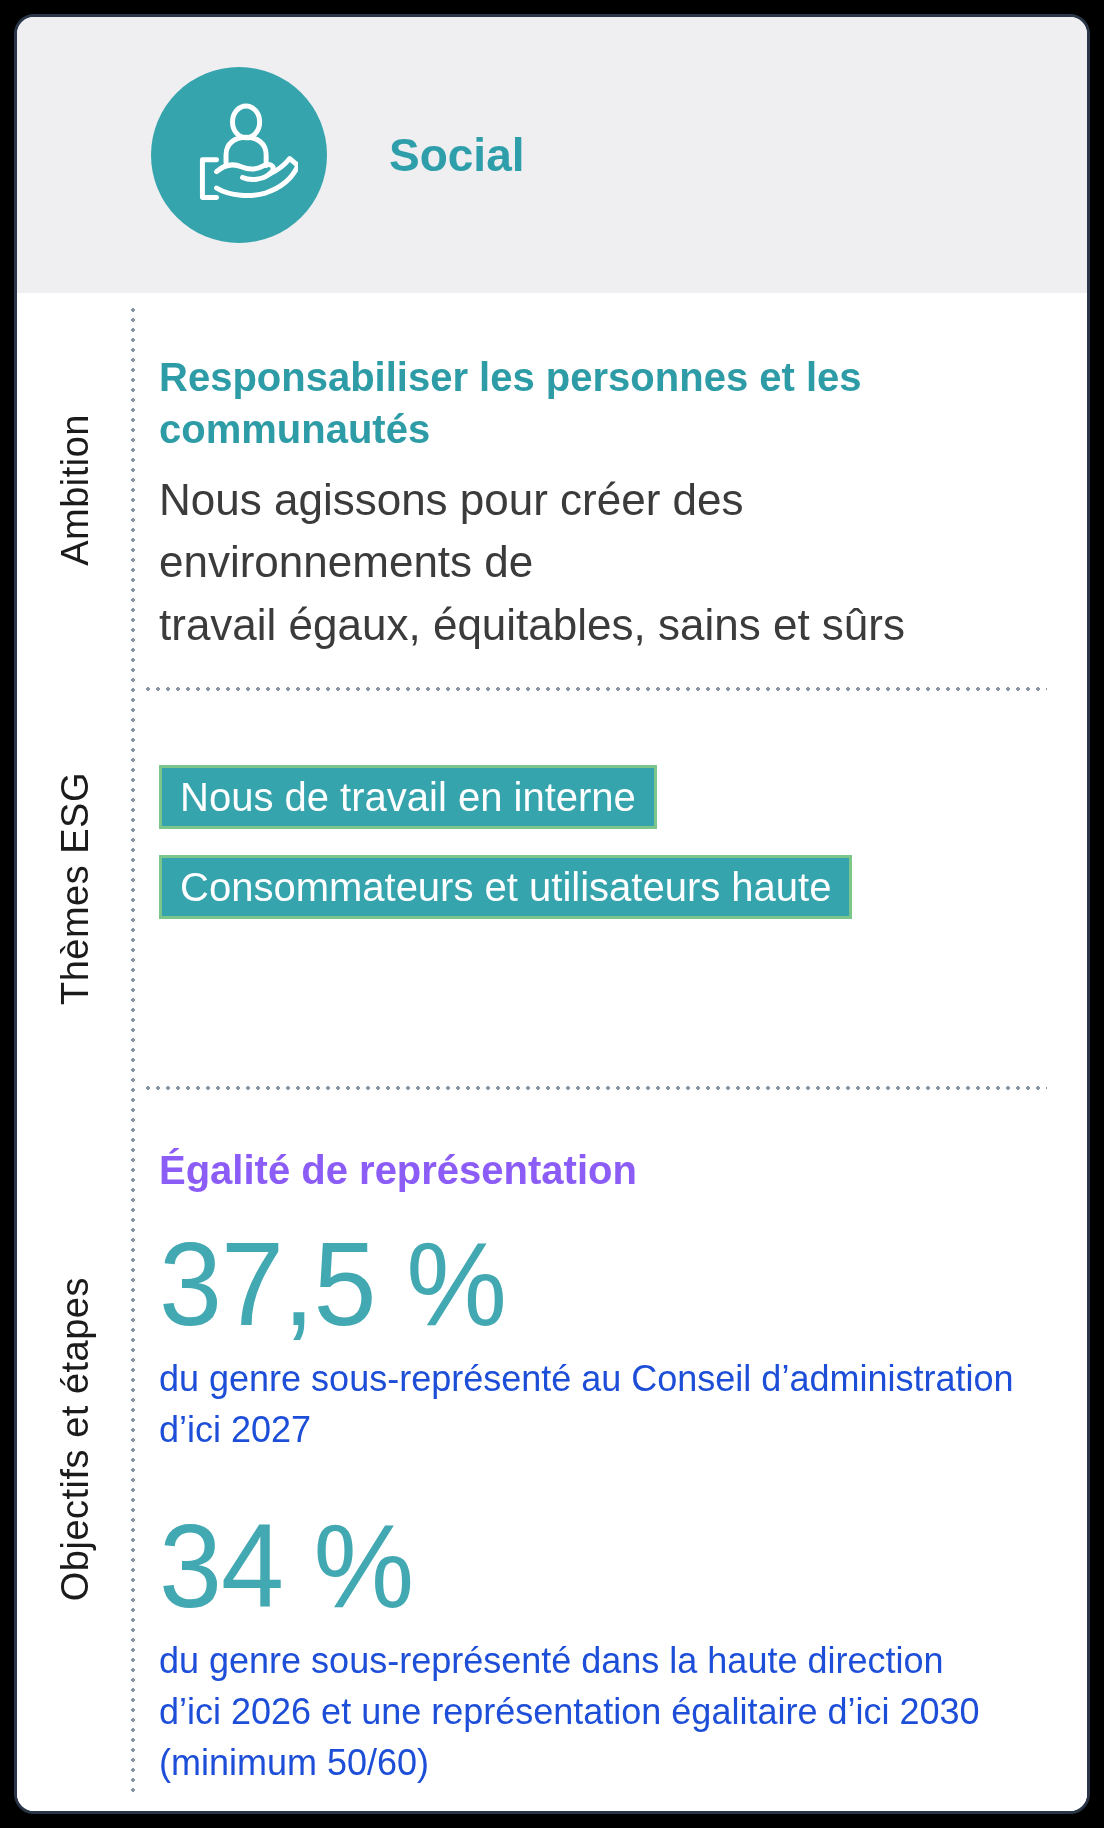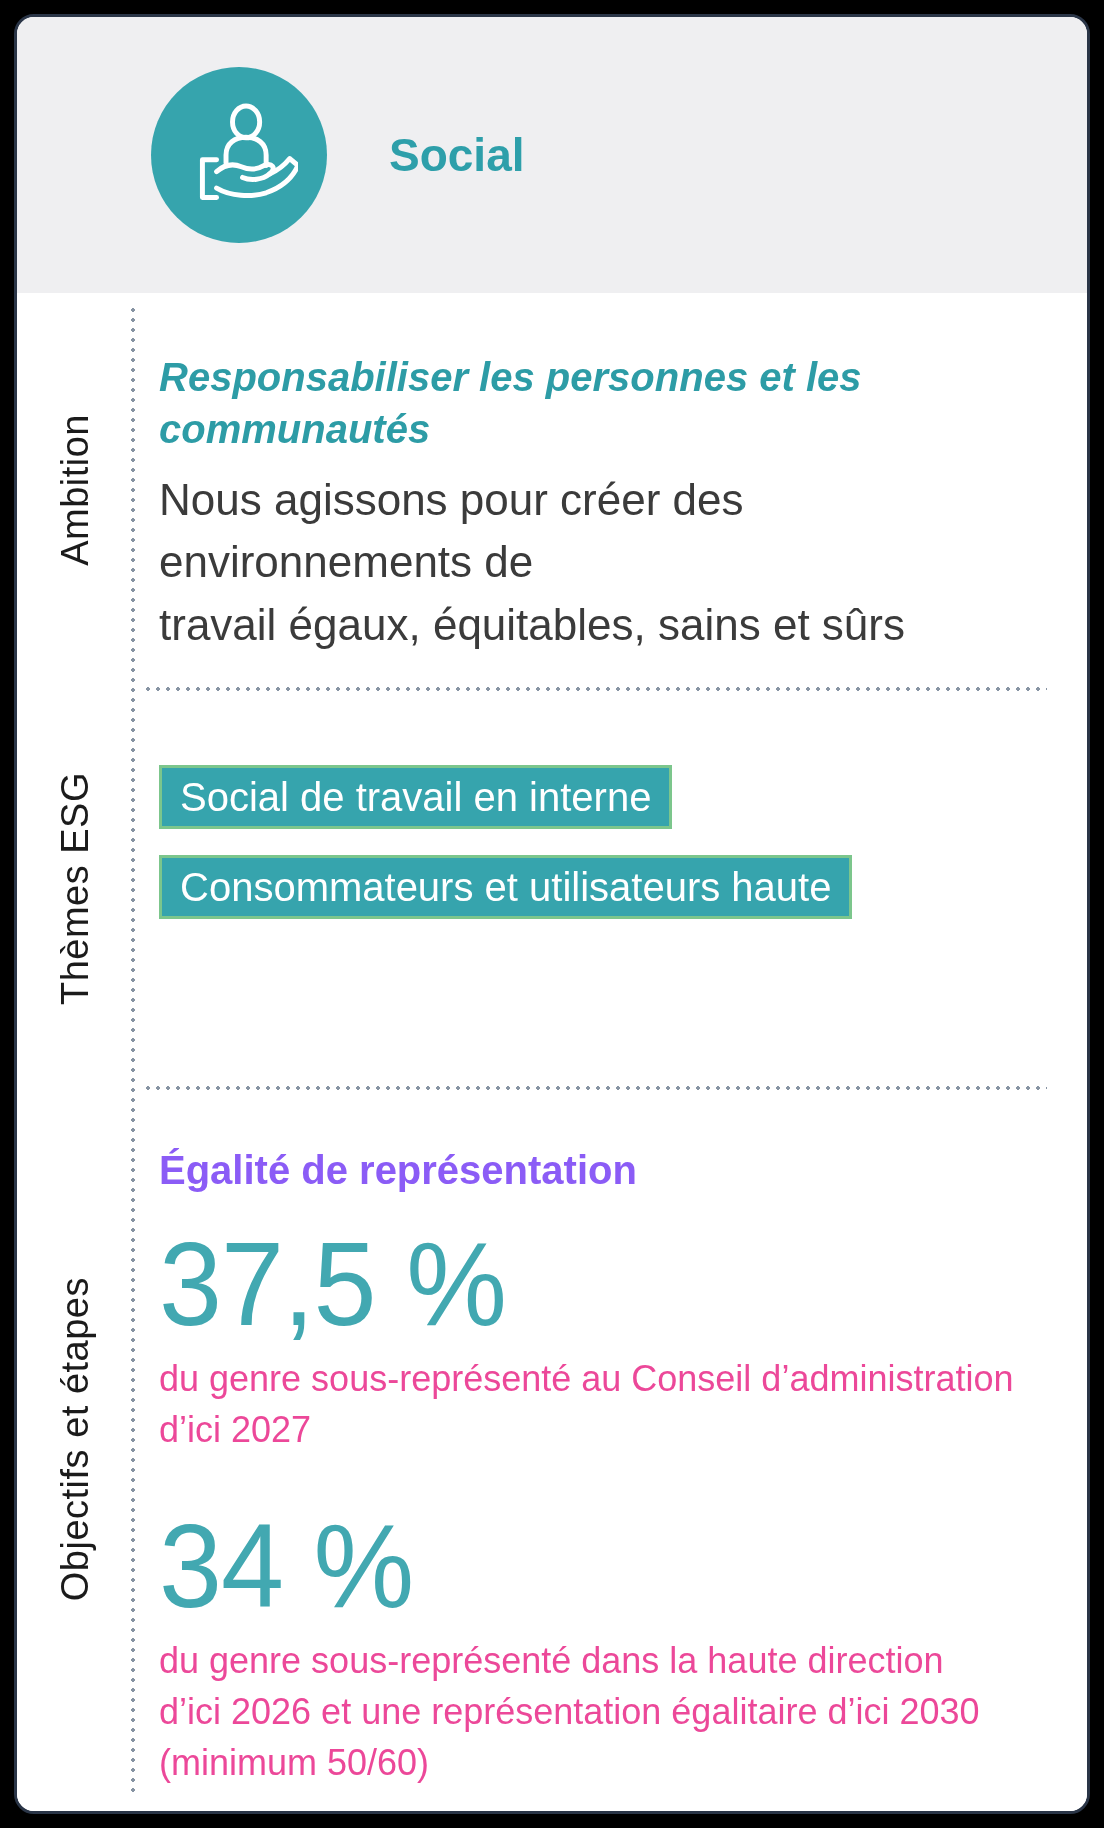--- a/index.html
+++ b/index.html
@@ -47,21 +47,20 @@
   .sec-themes .sec-body{padding-top:74px;}
   .sec-objectives .sec-body{padding-top:58px;}
   .hsep{
     height:4px;margin:0 40px 0 126px;
     background-image:radial-gradient(circle 2px,#8794a3 1.9px,transparent 2.1px);
     background-size:10px 4px;background-repeat:repeat-x;background-position:left center;
   }
   .ambition-heading{
     font-size:40px;font-weight:bold;color:#2d9ca6;line-height:1.3;
     white-space:pre-line;
-    font-style:italic;
   }
   .ambition-body{
     margin-top:14px;font-size:44px;color:#3b3b3b;line-height:1.42;
     white-space:pre-line;
   }
   .badge{
     display:inline-block;background:#36a4ad;border:3px solid #7cc68c;
     color:#ffffff;font-size:40px;line-height:1.15;padding:6px 18px;
     margin-bottom:26px;white-space:nowrap;
   }
@@ -69,21 +68,21 @@
   .obj-heading{
     font-size:40px;font-weight:bold;color:#8b5cf6;
   }
   .goal-value{
     font-size:118px;line-height:1.05;color:#42a8b1;font-weight:200;
     transform:scaleX(0.96);transform-origin:left center;letter-spacing:-1px;
   }
   .goal-1{margin-top:30px;}
   .goal-2{margin-top:50px;}
   .goal-desc{
-    margin-top:6px;font-size:36px;color:#ec4899;line-height:1.42;
+    margin-top:6px;font-size:36px;color:#1d4ed8;line-height:1.42;
     white-space:pre-line;
   }
 </style>
 </head>
 <body>
 
 <div class="card">
 
   <div class="header">
     <div class="icon-circle">
@@ -114,21 +113,21 @@
     </div>
 
     <div class="hsep"></div>
 
     <div class="section sec-themes">
       <div class="label-col">
         <span class="side-label">Thèmes ESG</span>
       </div>
       <div class="sec-body">
         <div class="badge-row">
-          <span class="badge">Social de travail en interne</span>
+          <span class="badge">Nous de travail en interne</span>
         </div>
         <div class="badge-row">
           <span class="badge">Consommateurs et utilisateurs haute</span>
         </div>
       </div>
     </div>
 
     <div class="hsep"></div>
 
     <div class="section sec-objectives">

